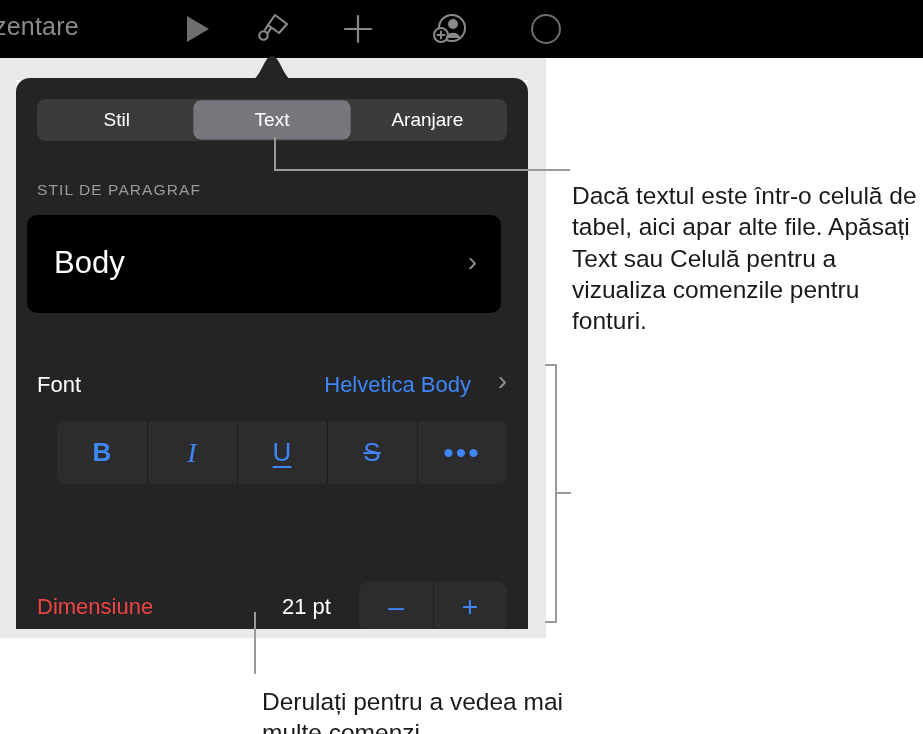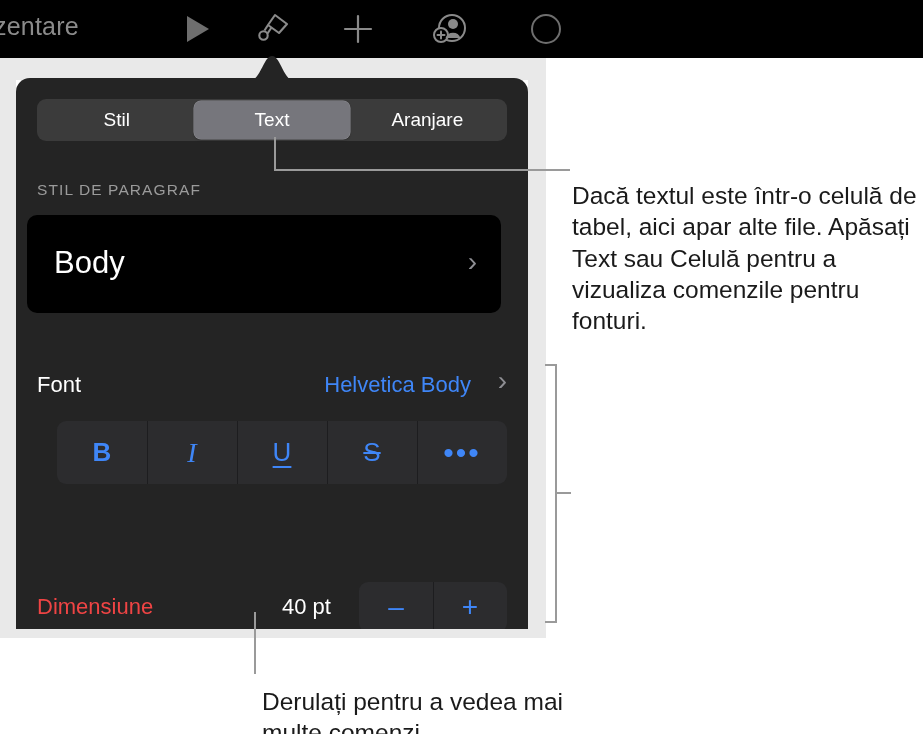--- a/index.html
+++ b/index.html
@@ -229,21 +229,21 @@
       <div class="style-btn strike">
         <span>S</span>
       </div>
       <div class="style-btn dots">
         <span>•••</span>
       </div>
     </div>
 
     <div class="size-row">
       <span class="label">Dimensiune</span>
-      <span class="value">40 pt</span>
+      <span class="value">21 pt</span>
       <div class="stepper">
         <div class="step-btn">
           <span>–</span>
         </div>
         <div class="step-btn">
           <span>+</span>
         </div>
       </div>
     </div>
 

